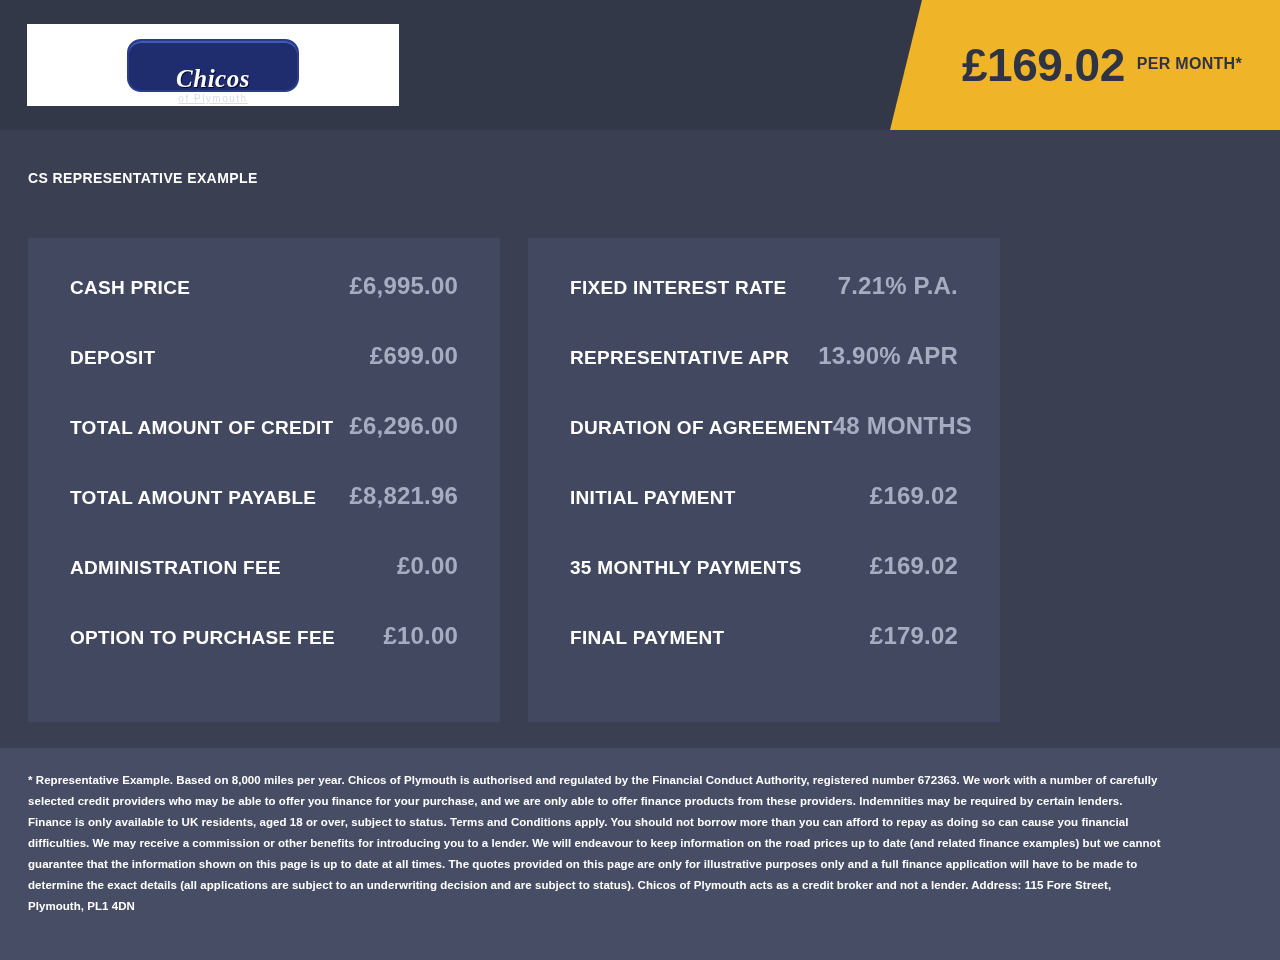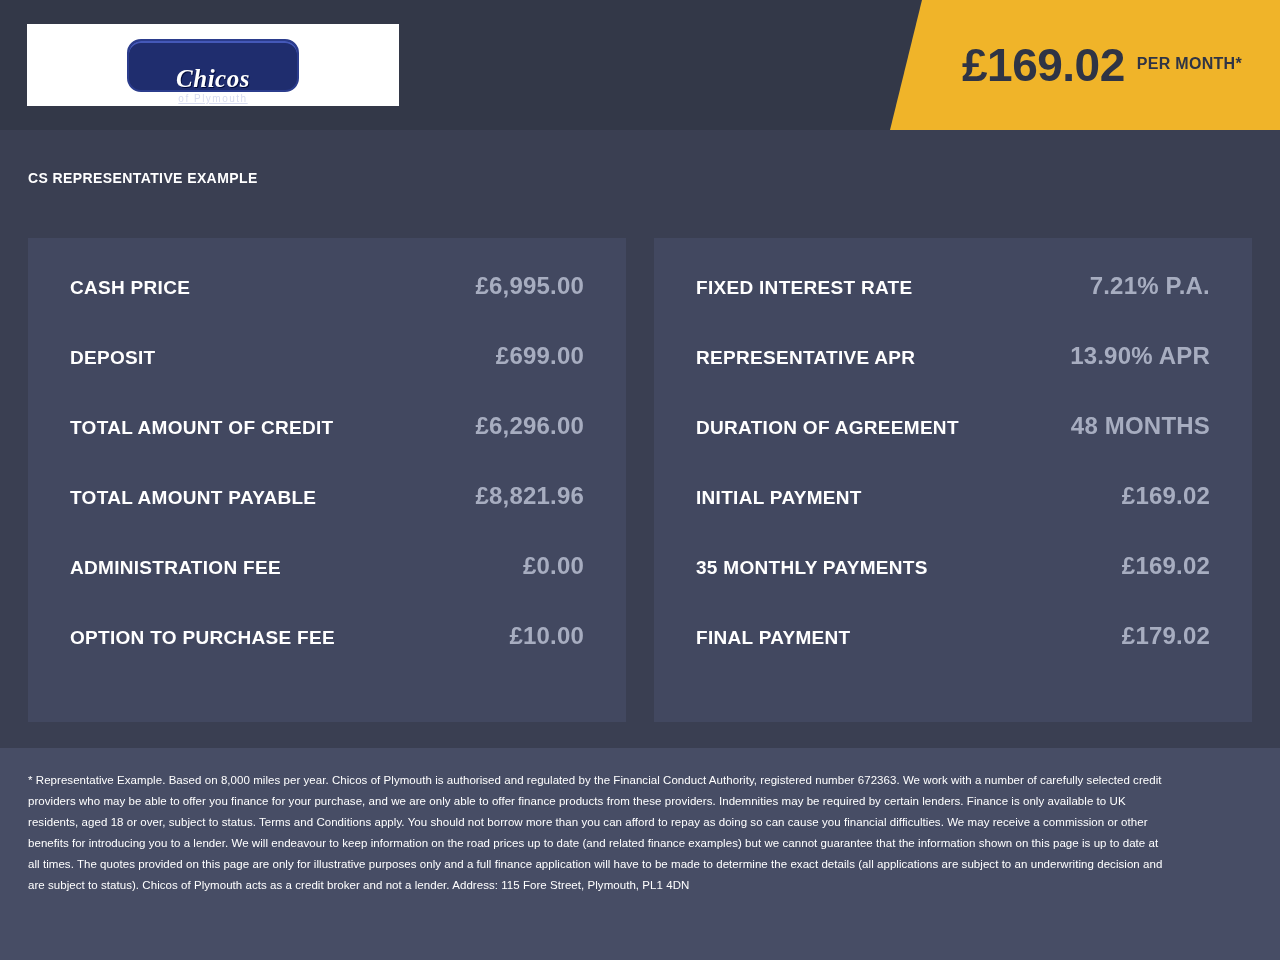--- a/index.html
+++ b/index.html
@@ -119,21 +119,21 @@
   
   .panels {
     position: absolute;
     left: 28px;
     top: 238px;
     width: 1224px;
     display: flex;
     gap: 28px;
   }
   .panel {
-    width: 598px;
+    width: 472px;
     background: #424860;
     padding: 34px 42px 30px 42px;
   }
   .row {
     display: flex;
     align-items: baseline;
     justify-content: space-between;
     height: 70px;
   }
   .row-label {
@@ -159,21 +159,21 @@
     width: 1280px;
     height: 212px;
     background: #474d65;
     padding: 22px 28px 0 28px;
   }
   .disclaimer p {
     margin: 0;
     color: #ffffff;
     font-size: 11.5px;
     line-height: 21px;
-    font-weight: normal;
+    font-weight: bold;
     max-width: 1140px;
     letter-spacing: 0.05px;
   }
 </style>
 </head>
 <body>
 
 <div class="page">
 
   <div class="header">

